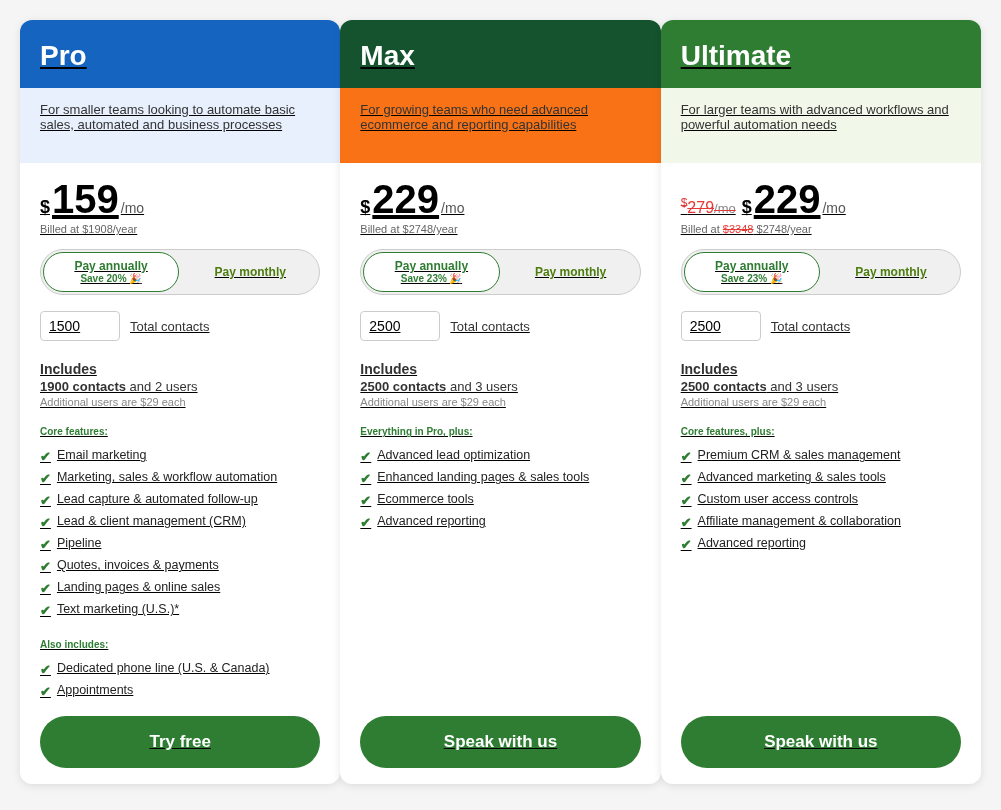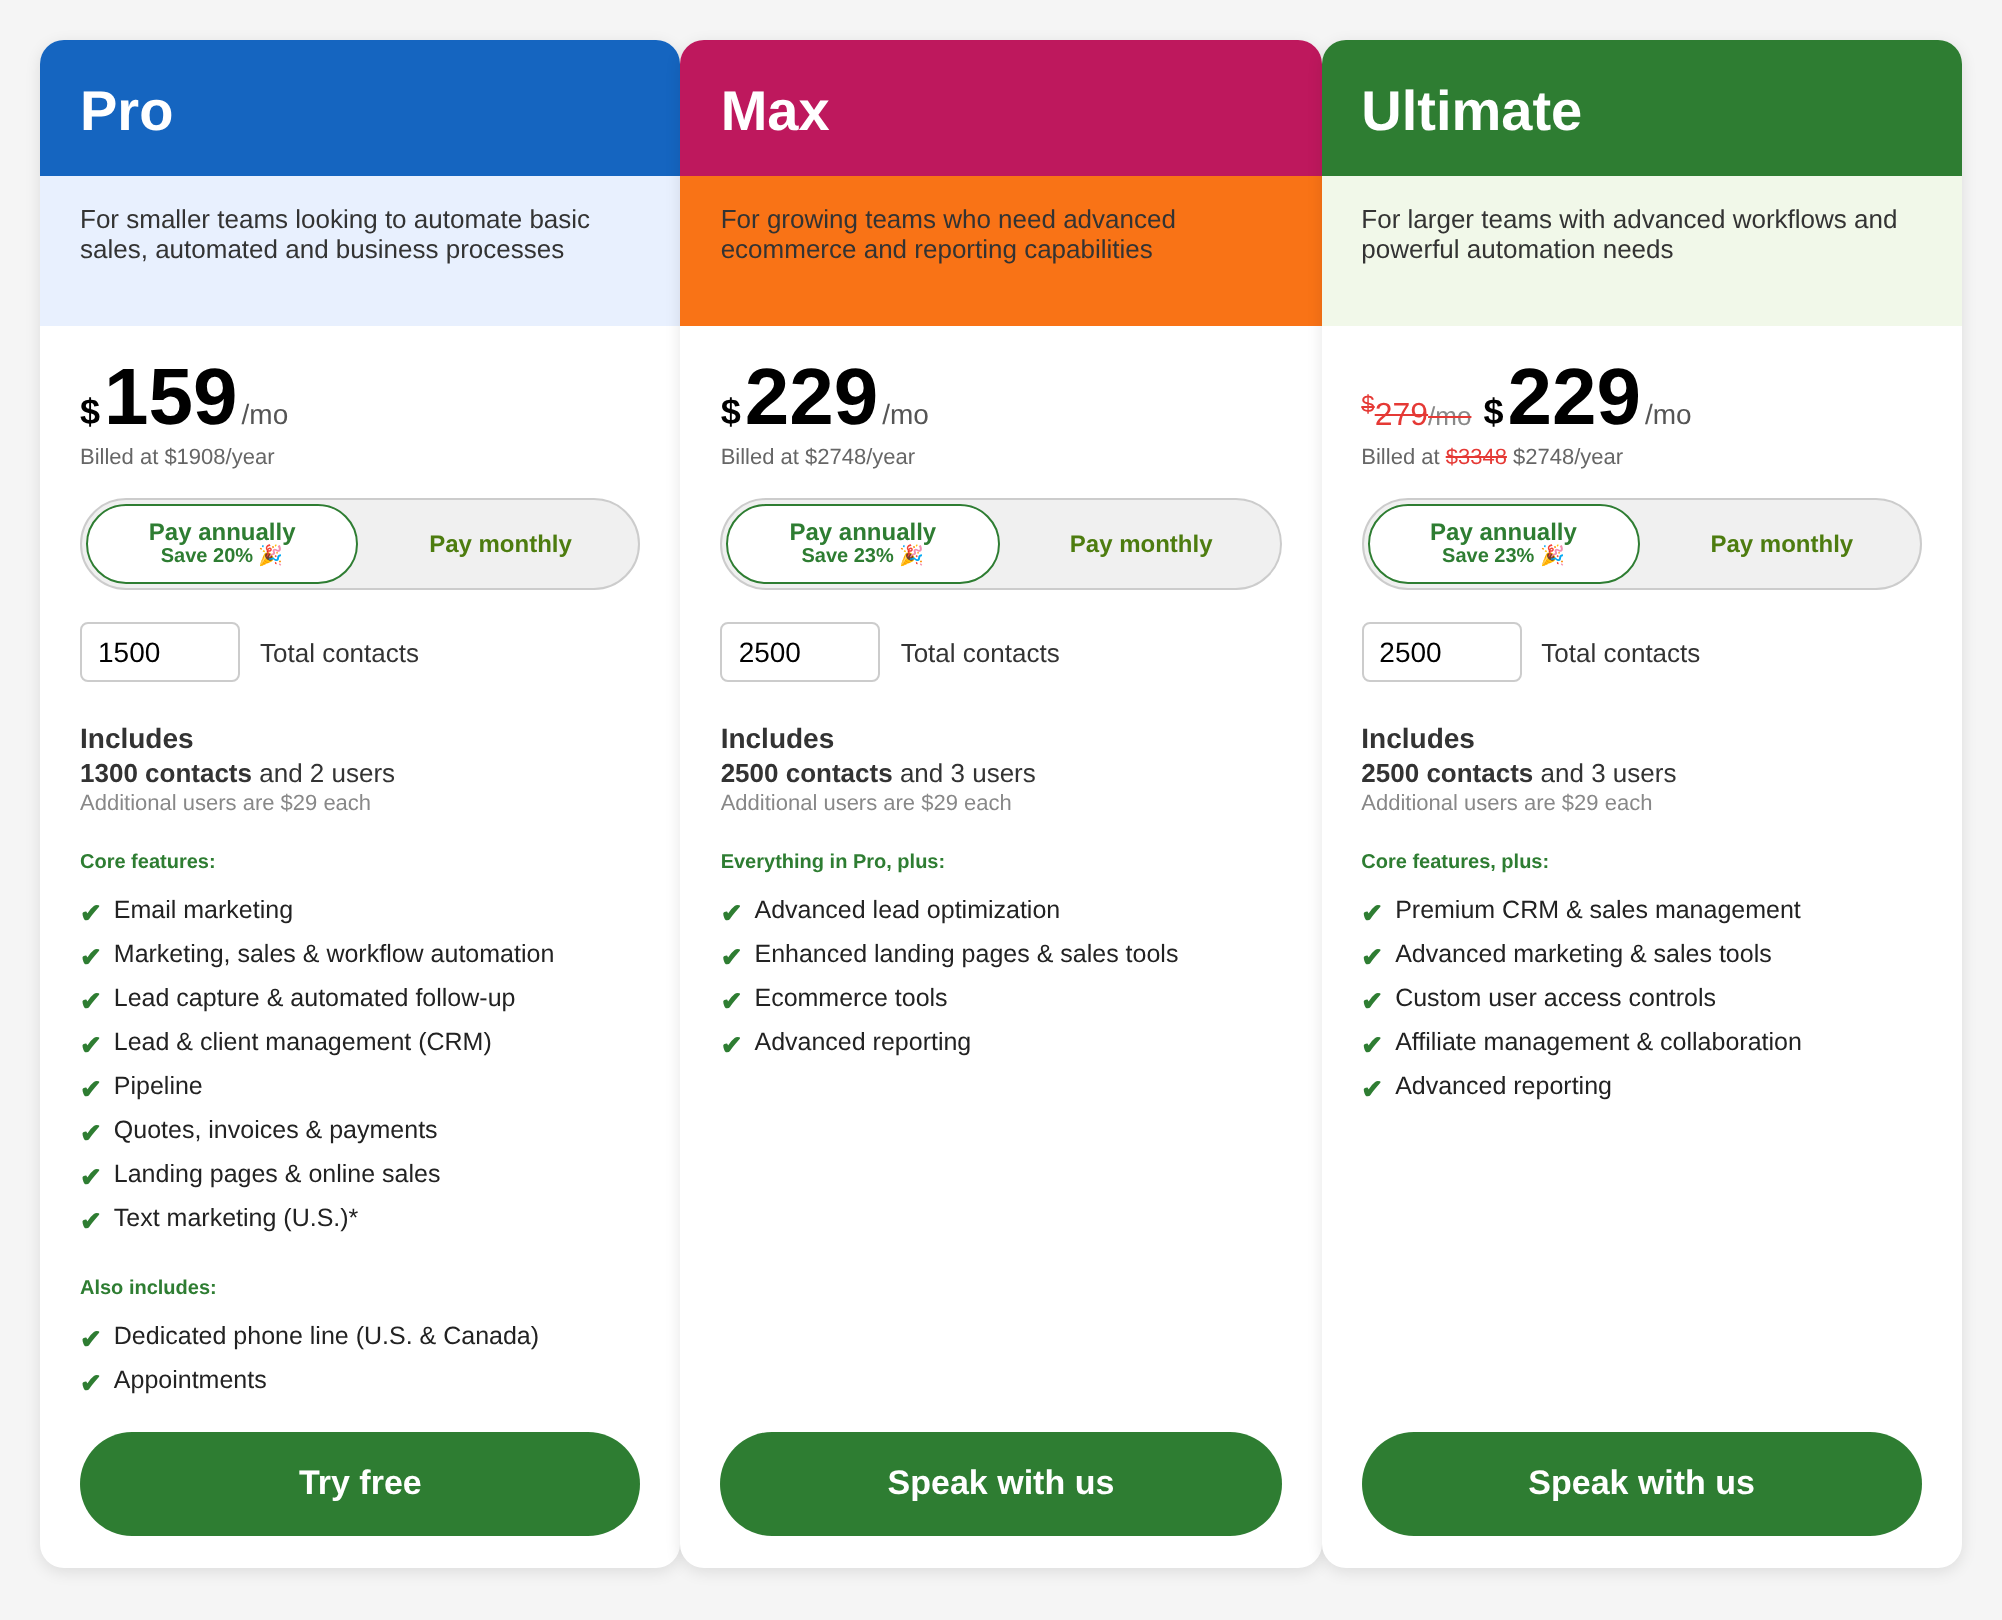--- a/index.html
+++ b/index.html
@@ -7,35 +7,36 @@
       font-family: -apple-system, BlinkMacSystemFont, 'Segoe UI', Arial, sans-serif;
       background: #f5f5f5;
       padding: 20px;
       min-height: 810px;
     }
     .pricing-grid {
       display: grid;
       grid-template-columns: repeat(3, 1fr);
       max-width: 1001px;
       margin: 0 auto;
+      text-decoration: underline;
     }
     .plan-card {
       background: #fff;
       border-radius: 12px;
       overflow: hidden;
       box-shadow: 0 2px 8px rgba(0,0,0,0.1);
       display: flex;
       flex-direction: column;
     }
     .plan-header {
       padding: 20px 20px 16px;
       color: #fff;
     }
     .plan-header.pro { background: #1565c0; }
-    .plan-header.max { background: #be185d; }
+    .plan-header.max { background: #14532d; }
     .plan-header.ultimate { background: #2e7d32; }
     .plan-title {
       font-size: 28px;
       font-weight: 800;
       margin-bottom: 0;
     }
     .plan-subtitle {
       padding: 14px 20px;
       font-size: 13px;
       color: #333;
@@ -210,21 +211,21 @@
         <div class="price-billed">Billed at $1908/year</div>
         <div class="billing-toggle">
           <button class="billing-btn active">Pay annually<span class="save-text">Save 20% 🎉</span></button>
           <button class="billing-btn">Pay monthly</button>
         </div>
         <div class="contacts-row">
           <input type="text" class="contacts-input" value="1500" style="">
           <span class="contacts-label">Total contacts</span>
         </div>
         <div class="includes-title">Includes</div>
-        <div class="includes-desc"><strong>1300 contacts</strong> and 2 users</div>
+        <div class="includes-desc"><strong>1900 contacts</strong> and 2 users</div>
         <div class="includes-additional">Additional users are $29 each</div>
         <div class="section-title">Core features:</div>
         <ul class="feature-list">
           <li>
             <span class="check">✔</span>
             <span>Email marketing</span>
           </li>
           <li>
             <span class="check">✔</span>
             <span>Marketing, sales &amp; workflow automation</span>

